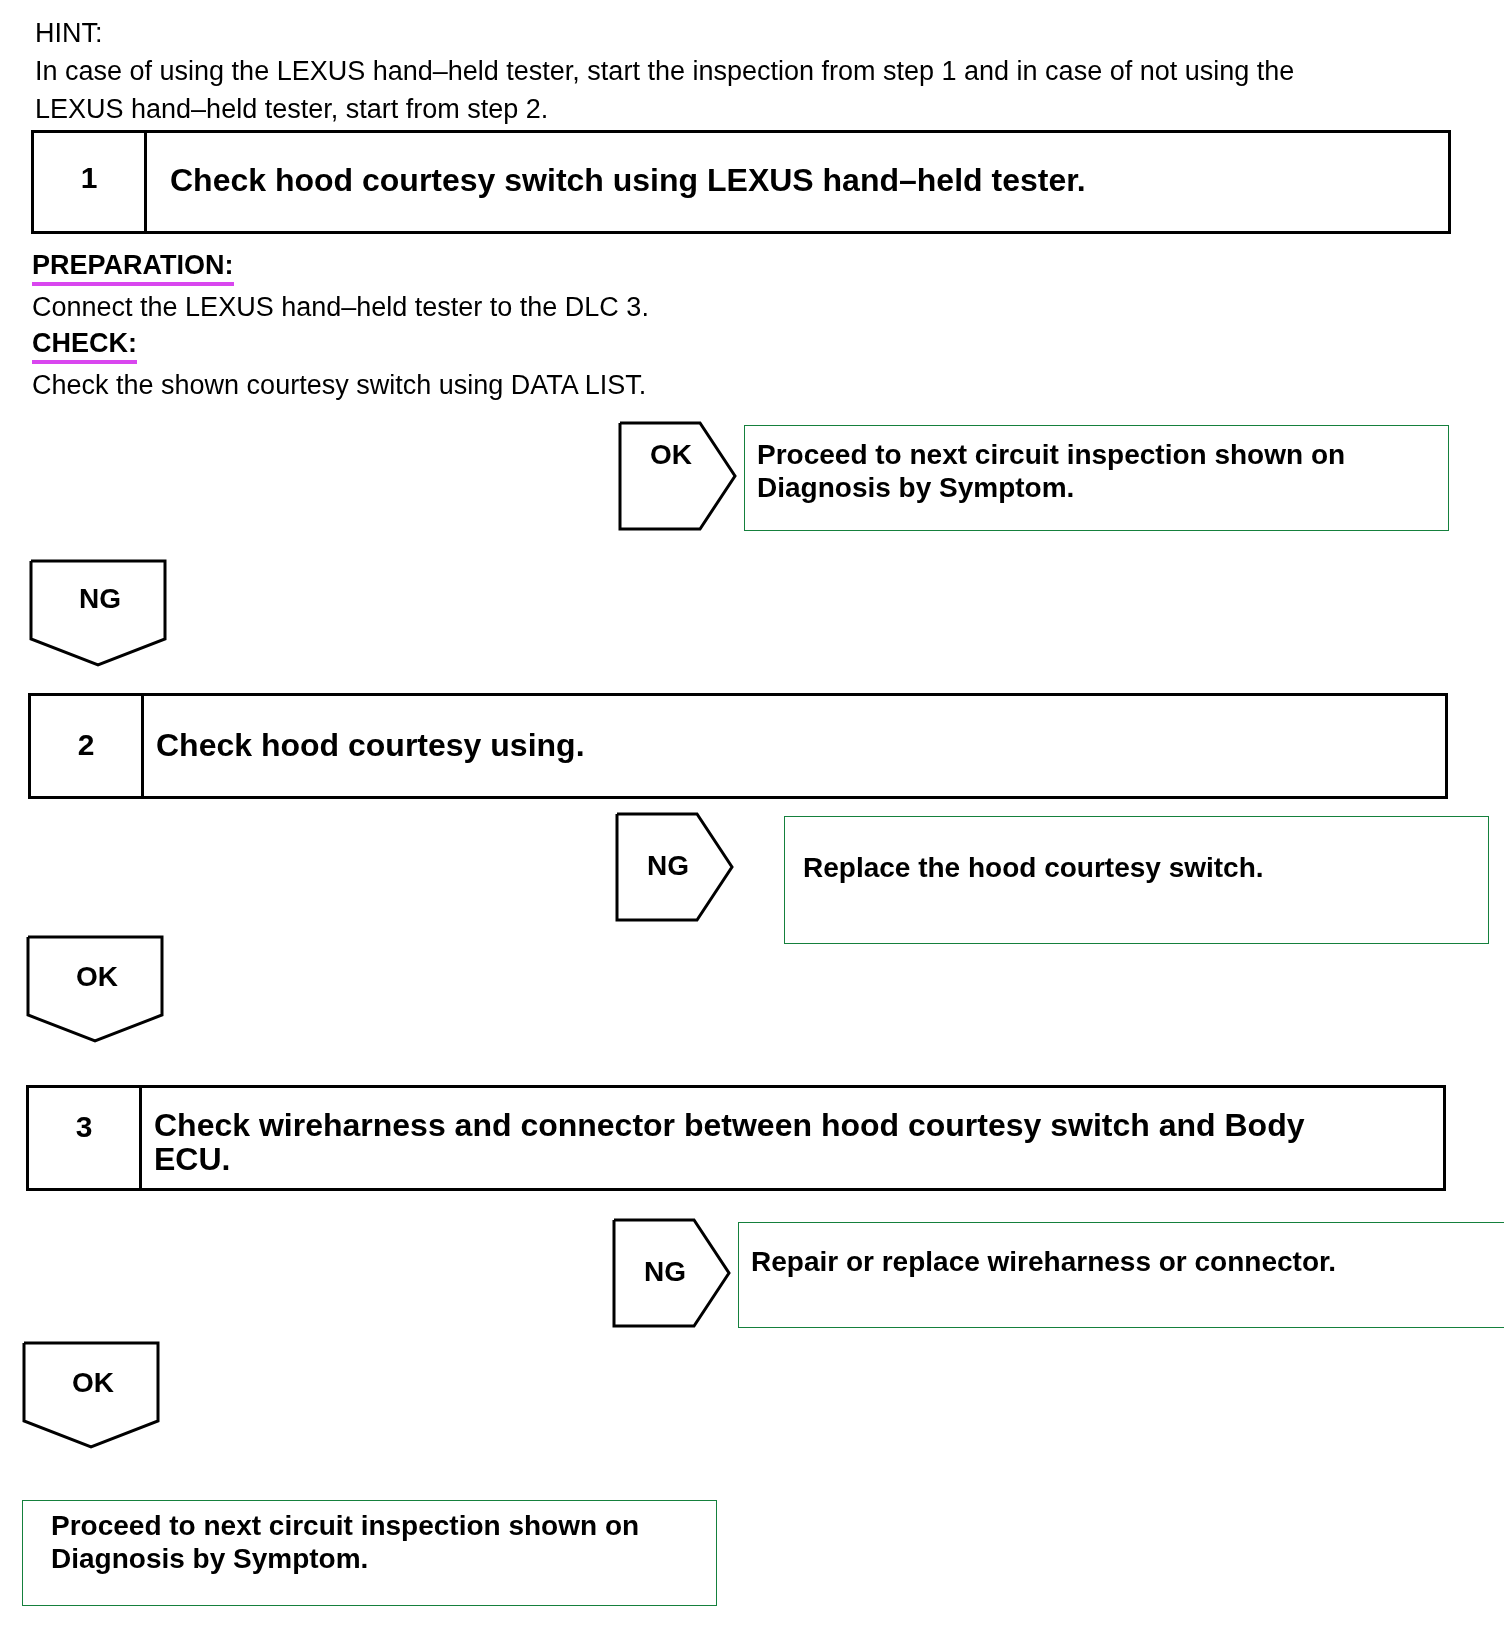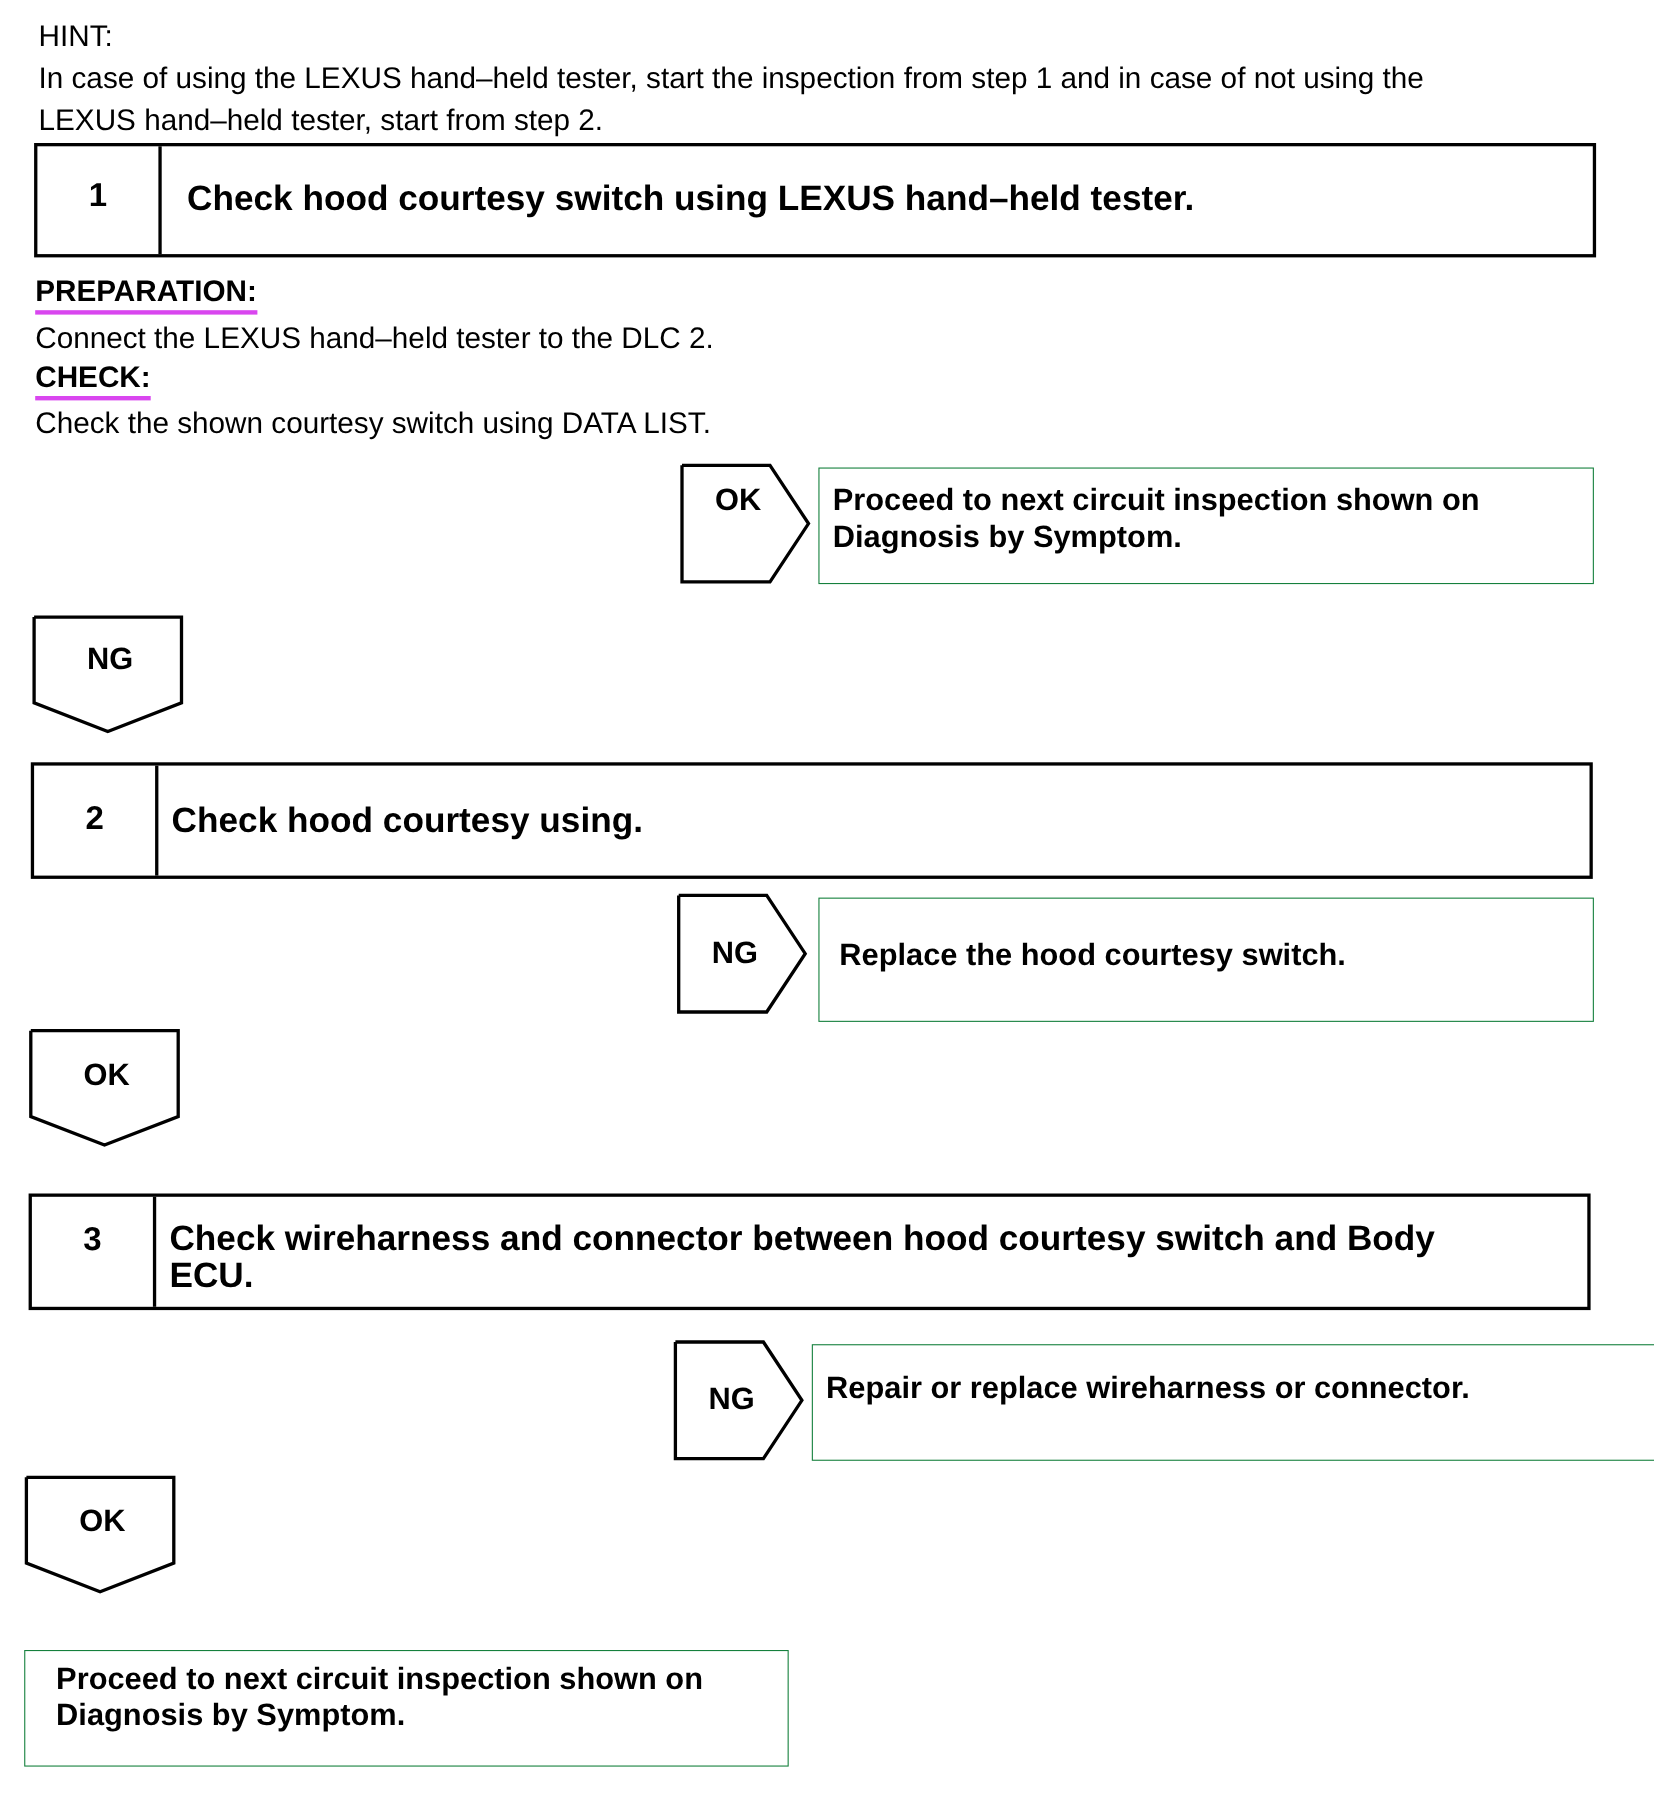--- a/index.html
+++ b/index.html
@@ -21,21 +21,21 @@
 
 <div class="txt" style="left:35px;top:14px;">HINT:</div>
 <div class="txt" style="left:35px;top:52px;">In case of using the LEXUS hand–held tester, start the inspection from step 1 and in case of not using the</div>
 <div class="txt" style="left:35px;top:90px;">LEXUS hand–held tester, start from step 2.</div>
 
 <div class="step" style="left:31px;top:130px;width:1420px;height:104px;">
   <div class="num" style="padding-top:28px;">1</div>
   <div class="title" style="padding-top:30px;margin-left:11px;">Check hood courtesy switch using LEXUS hand–held tester.</div>
 </div>
 <div class="lbl" style="left:32px;top:248px;">PREPARATION:</div>
-<div class="txt" style="left:32px;top:288px;">Connect the LEXUS hand–held tester to the DLC 2.</div>
+<div class="txt" style="left:32px;top:288px;">Connect the LEXUS hand–held tester to the DLC 3.</div>
 <div class="lbl" style="left:32px;top:326px;">CHECK:</div>
 <div class="txt" style="left:32px;top:366px;">Check the shown courtesy switch using DATA LIST.</div>
 
 <div class="arrow-right" style="left:620px;top:423px;">
   <svg width="120" height="106">
       <polyline points="0,0 80,0 115,53 80,106 0,106 0,0" fill="none" stroke="#000" stroke-width="3"></polyline>
     </svg>
   <span style="top:16px;">OK</span>
 </div>
 <div class="box" style="left:744px;top:425px;width:705px;height:106px;">Proceed to next circuit inspection shown on Diagnosis by Symptom.</div>
@@ -50,21 +50,21 @@
 <div class="step" style="left:28px;top:693px;width:1420px;height:106px;">
   <div class="num" style="padding-top:32px;">2</div>
   <div class="title" style="padding-top:32px;">Check hood courtesy using.</div>
 </div>
 <div class="arrow-right" style="left:617px;top:814px;">
   <svg width="120" height="106">
       <polyline points="0,0 80,0 115,53 80,106 0,106 0,0" fill="none" stroke="#000" stroke-width="3"></polyline>
     </svg>
   <span style="top:36px;">NG</span>
 </div>
-<div class="box" style="left:744px;top:816px;width:705px;height:113px;padding-top:34px;padding-left:18px;">Replace the hood courtesy switch.</div>
+<div class="box" style="left:784px;top:816px;width:705px;height:128px;padding-top:34px;padding-left:18px;">Replace the hood courtesy switch.</div>
 
 <div class="arrow-down" style="left:28px;top:937px;">
   <svg width="138" height="110">
       <polyline points="0,0 134,0 134,78 67,104 0,78 0,0" fill="none" stroke="#000" stroke-width="3"></polyline>
     </svg>
   <span style="top:24px;">OK</span>
 </div>
 
 <div class="step" style="left:26px;top:1085px;width:1420px;height:106px;">
   <div class="num" style="padding-top:22px;">3</div>

